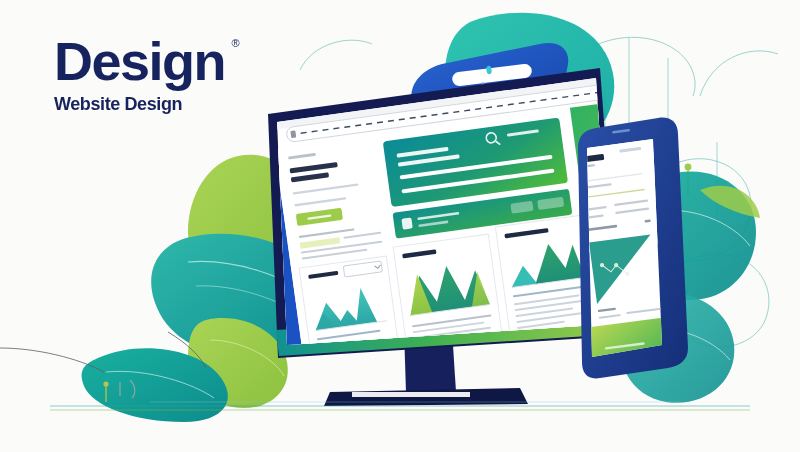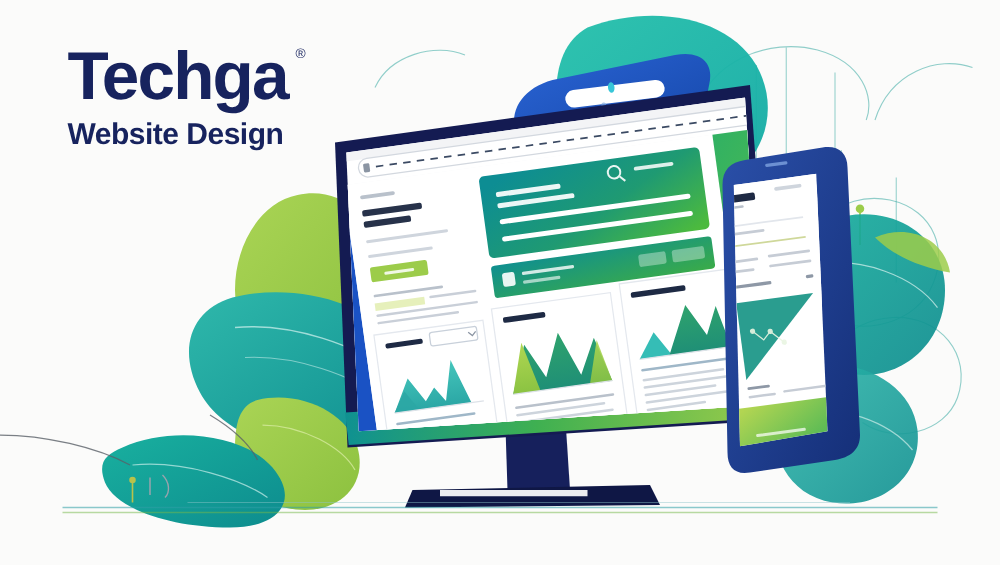--- a/index.html
+++ b/index.html
@@ -38,21 +38,21 @@
   .logo-reg {
     position: absolute;
     top: 4px;
     right: -13px;
     font-size: 11px;
     font-weight: 400;
     color: #17235e;
   }
   .logo-sub {
     font-family: "Liberation Sans", sans-serif;
-    font-size: 24px;
+    font-size: 18px;
     font-weight: 700;
     color: #17235e;
     letter-spacing: -0.4px;
     margin-top: 6px;
   }
 </style>
 </head>
 <body>
 
 <div id="stage">
@@ -377,19 +377,19 @@
 
     <g>
       <line x1="50" y1="406" x2="750" y2="406" stroke="#2f9fa6" stroke-width="1.1" opacity="0.55"></line>
       <line x1="50" y1="410" x2="750" y2="410" stroke="#76b84a" stroke-width="1.1" opacity="0.5"></line>
       <line x1="150" y1="402" x2="680" y2="402" stroke="#8ec6cb" stroke-width="0.8" opacity="0.45"></line>
     </g>
   </svg>
 
   <div class="logo-wrap">
     <div class="logo-mark">
-      <span>Techga</span>
+      <span>Design</span>
       <span class="logo-reg">®</span>
     </div>
     <div class="logo-sub">Website Design</div>
   </div>
 
 </div>
 
 </body></html>

